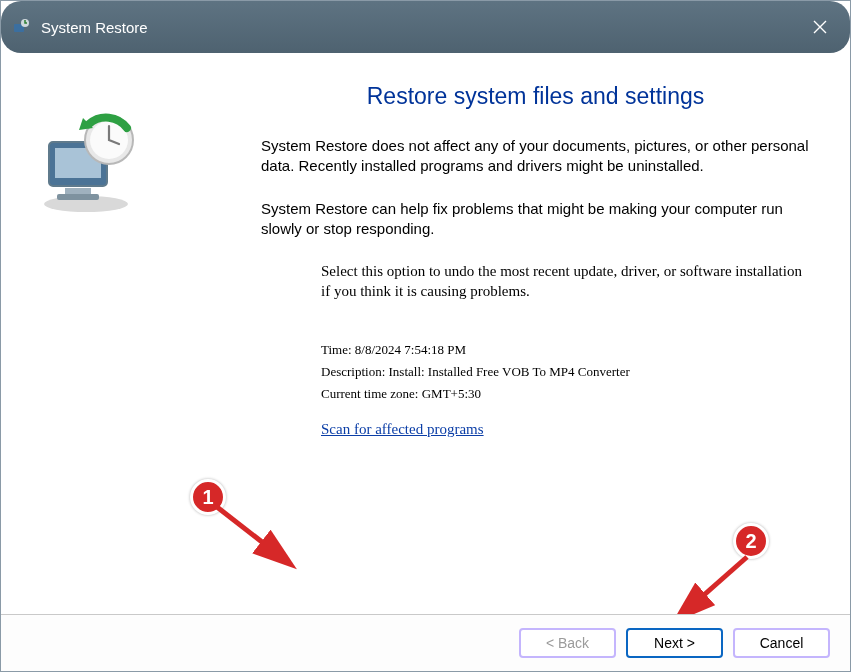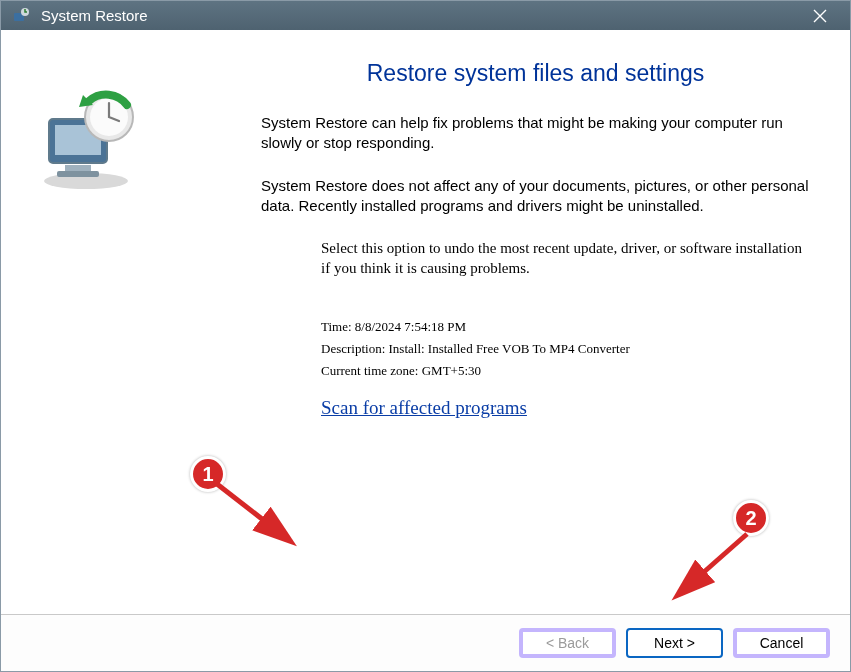--- a/index.html
+++ b/index.html
@@ -5,25 +5,26 @@
   * { box-sizing: border-box; }
   html, body { margin:0; padding:0; font-family: "Segoe UI", Tahoma, sans-serif; }
   .window {
     width:851px; height:672px;
     background:#ffffff;
     border:1px solid #8a9aa7;
     position:relative;
     display:flex; flex-direction:column;
   }
   .titlebar {
-    height:29px;
+    height:52px;
     background: linear-gradient(#5e7382,#4e6270);
     color:#fff;
     display:flex; align-items:center;
     padding:0 10px;
+    border-radius:20px;
   }
   .titlebar .ticon { width:20px; height:20px; margin-right:10px; display:flex;align-items:center;justify-content:center;}
   .titlebar .ttxt { font-size:15px; flex:1;}
   .titlebar .closex { width:40px; height:40px; display:flex;align-items:center;justify-content:center; cursor:pointer;}
   .body {
     flex:1; display:flex; position:relative; background:#fff;
     overflow:hidden;
   }
   .leftpanel {
     width:170px; position:relative;
@@ -39,29 +40,29 @@
   .indent2 { margin-left:60px;font-family:Liberation Serif, serif; }
   .radiorow { display:flex; align-items:center; gap:8px; margin-top:4px; margin-bottom:8px;}
   .radioglyph {
     width:18px;height:18px;border:2px solid #555;border-radius:50%;
     display:inline-flex;align-items:center;justify-content:center;flex:0 0 auto;
   }
   .radioglyph.sel { border-color:#0a66c2;}
   .radioglyph.sel::after{content:"";width:10px;height:10px;border-radius:50%;background:#0a66c2;}
   .radiolabel { font-size:15px; }
   .kv { font-size:13px; margin-bottom:6px; margin-top:4px;}
-  .link { color:#0a3da6; text-decoration:underline; font-size:19px; cursor:pointer; display:inline-block;}
+  .link { color:#0a3da6; text-decoration:underline; font-size:15px; cursor:pointer; display:inline-block;}
   .footer {
     height:57px; border-top:1px solid #c9c9c9;
     display:flex; align-items:center; justify-content:flex-end;
     padding:0 20px; gap:10px; background:#fdfdfd;
   }
   .btn {
     min-width:97px; height:30px; padding:0 14px;
-    background:#fff; border:4px solid #c4b5fd; font-size:14px;
+    background:#fff; border:2px solid #c4b5fd; font-size:14px;
     border-radius:4px; cursor:pointer;
   }
   .btn.default { border:2px solid #0a66c2; }
   .btn.disabled { color:#9b9b9b; cursor:default;}
   
   .badge {
     position:absolute; width:36px;height:36px;border-radius:50%;
     background:#d62828;color:#fff;font-size:20px;font-weight:700;
     display:flex;align-items:center;justify-content:center;
     border:3px solid #fff; box-shadow:0 0 3px rgba(0,0,0,.3);
@@ -102,22 +103,22 @@
           <circle cx="78" cy="32" r="19" fill="#fbfbfb"></circle>
           <path d="M78 18 L78 32 L88 36" stroke="#7a7a7a" stroke-width="2.2" fill="none" stroke-linecap="round"></path>
           <path d="M58 16 A26 26 0 0 1 96 20" stroke="#2ea043" stroke-width="8" fill="none" stroke-linecap="round"></path>
           <polygon points="52,10 62,20 48,22" fill="#2ea043"></polygon>
         </svg>
       </div>
     </div>
 
     <div class="rightpanel">
       <div class="h1">Restore system files and settings</div>
+      <div class="para">System Restore does not affect any of your documents, pictures, or other personal data. Recently installed programs and drivers might be uninstalled.</div>
       <div class="para">System Restore can help fix problems that might be making your computer run slowly or stop responding.</div>
-      <div class="para">System Restore does not affect any of your documents, pictures, or other personal data. Recently installed programs and drivers might be uninstalled.</div>
 
       <div class="para indent2" style="margin-bottom:40px;">Select this option to undo the most recent update, driver, or software installation if you think it is causing problems.</div>
 
       <div class="kv indent2">
         <span>Time:</span>
         <span>8/8/2024 7:54:18 PM</span>
       </div>
       <div class="kv indent2">
         <span>Description:</span>
         <span>Install: Installed Free VOB To MP4 Converter</span>

